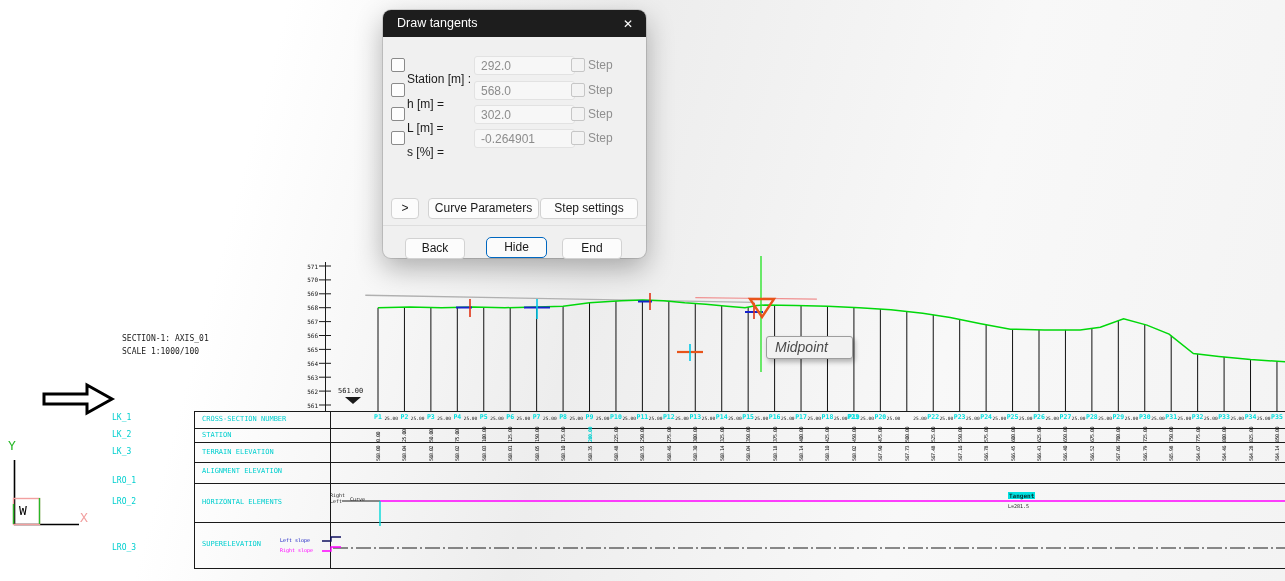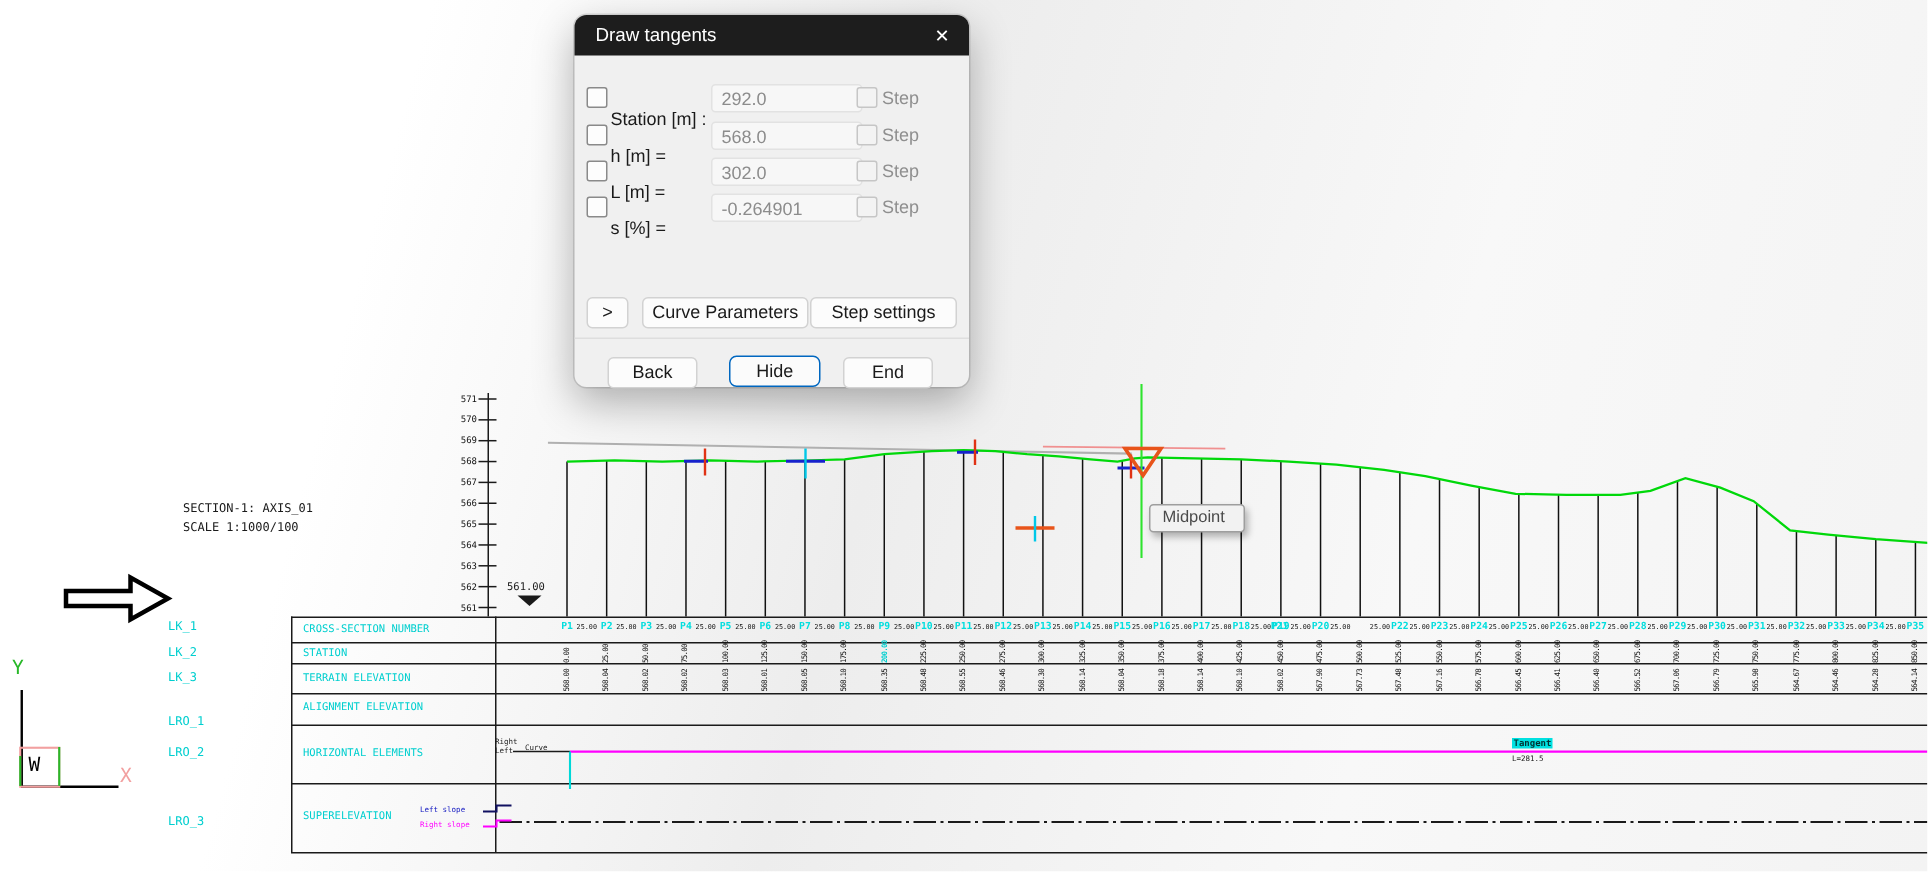--- a/index.html
+++ b/index.html
@@ -18,21 +18,21 @@
     width:16px;text-align:right;}
   .plabel{position:absolute;font-family:"DejaVu Sans Mono",monospace;font-size:6.5px;font-weight:bold;
     color:#00dede;transform:translateX(-50%);}
   .ivlabel{position:absolute;font-family:"DejaVu Sans Mono",monospace;font-size:4.5px;color:#111;
     transform:translateX(-50%);}
   .vert{position:absolute;font-family:"DejaVu Sans Mono",monospace;font-size:5px;color:#111;
     writing-mode:vertical-rl;transform:rotate(180deg);letter-spacing:-0.5px;}
   .vert.sel{color:#00cfcf;font-weight:bold;}
   
   #tooltip{left:766px;top:336px;background:#f2f2f2;border:1px solid #9e9e9e;border-radius:3px;
-    padding:2px 12px 3px 8px;font-size:11px;color:#4a4a4a;box-shadow:2px 3px 5px rgba(0,0,0,.28);}
+    padding:2px 24px 3px 8px;font-size:14px;color:#4a4a4a;box-shadow:2px 3px 5px rgba(0,0,0,.28);font-style:italic;}
   
   #dialog{left:383px;top:10px;width:263px;height:248px;border-radius:8px;background:#f0f0f0;
     box-shadow:0 10px 28px rgba(0,0,0,.30),0 0 0 1px rgba(0,0,0,.12);font-size:12px;color:#1a1a1a;}
   #dlg-title{position:absolute;left:0;top:0;right:0;height:27px;background:#1d1d1d;
     border-radius:8px 8px 0 0;color:#fff;}
   #dlg-title .txt{position:absolute;left:14px;top:6px;font-size:12.5px;}
   #dlg-close{position:absolute;right:8px;top:4px;width:20px;height:20px;text-align:center;
     line-height:20px;color:#fff;font-size:12px;cursor:pointer;}
   .drow{position:absolute;left:0;width:263px;height:19px;}
   .cb{position:absolute;width:12px;height:12px;background:#fdfdfd;border:1px solid #8a8a8a;

